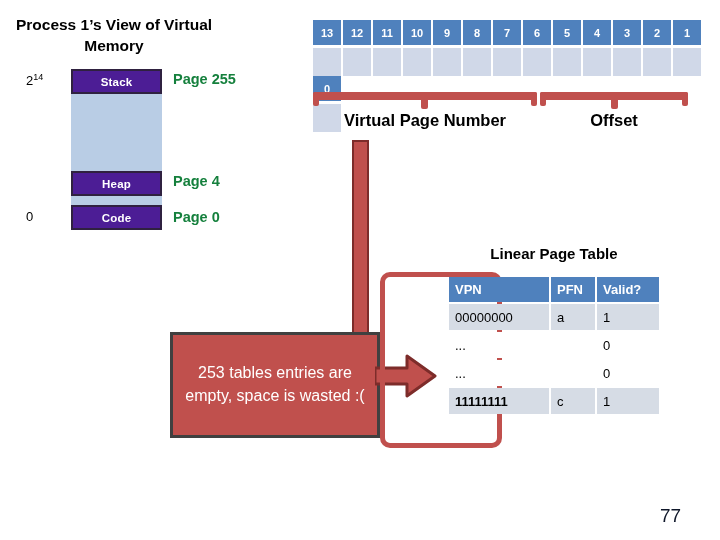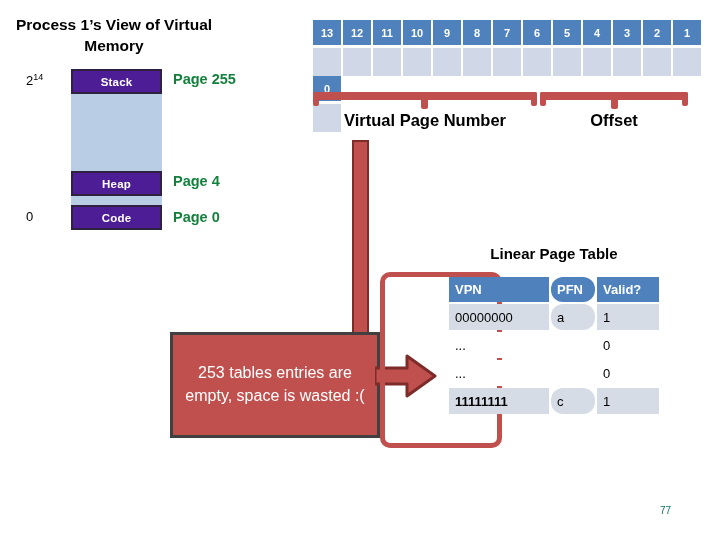--- a/index.html
+++ b/index.html
@@ -151,35 +151,35 @@
   #lpt td {
     background: #ffffff;
     color: #000;
     padding: 3px 6px;
     height: 20px;
     text-align: left;
     font-size: 13px;
   }
   #lpt tr.shade td { background: #d6dce5; }
   .col-vpn { width: 88px; }
-  .col-pfn { width: 32px; border-radius: 12px; }
+  .col-pfn { width: 32px; }
   .col-val { width: 50px; }
   .vpn-big { font-weight: bold; }
   #vpn-highlight-r {
     left: 380px; top: 272px; width: 122px; height: 176px;
     border: 5px solid #c0504d;
     border-radius: 10px;
     box-sizing: border-box;
     background: transparent;
   }
 
   
   #pagenum {
     left: 660px; top: 505px;
-    font-size: 10px; color: #0f766e;
+    font-size: 19px; color: #0f172a;
   }
 </style>
 </head>
 <body>
 
 <div class="abs" id="proc-title">Process 1’s View of Virtual Memory</div>
 
 <div class="abs addr-label" id="addr-top"><span>2</span><sup>14</sup></div>
 
 <div class="abs addr-label" id="addr-bot">0</div>

